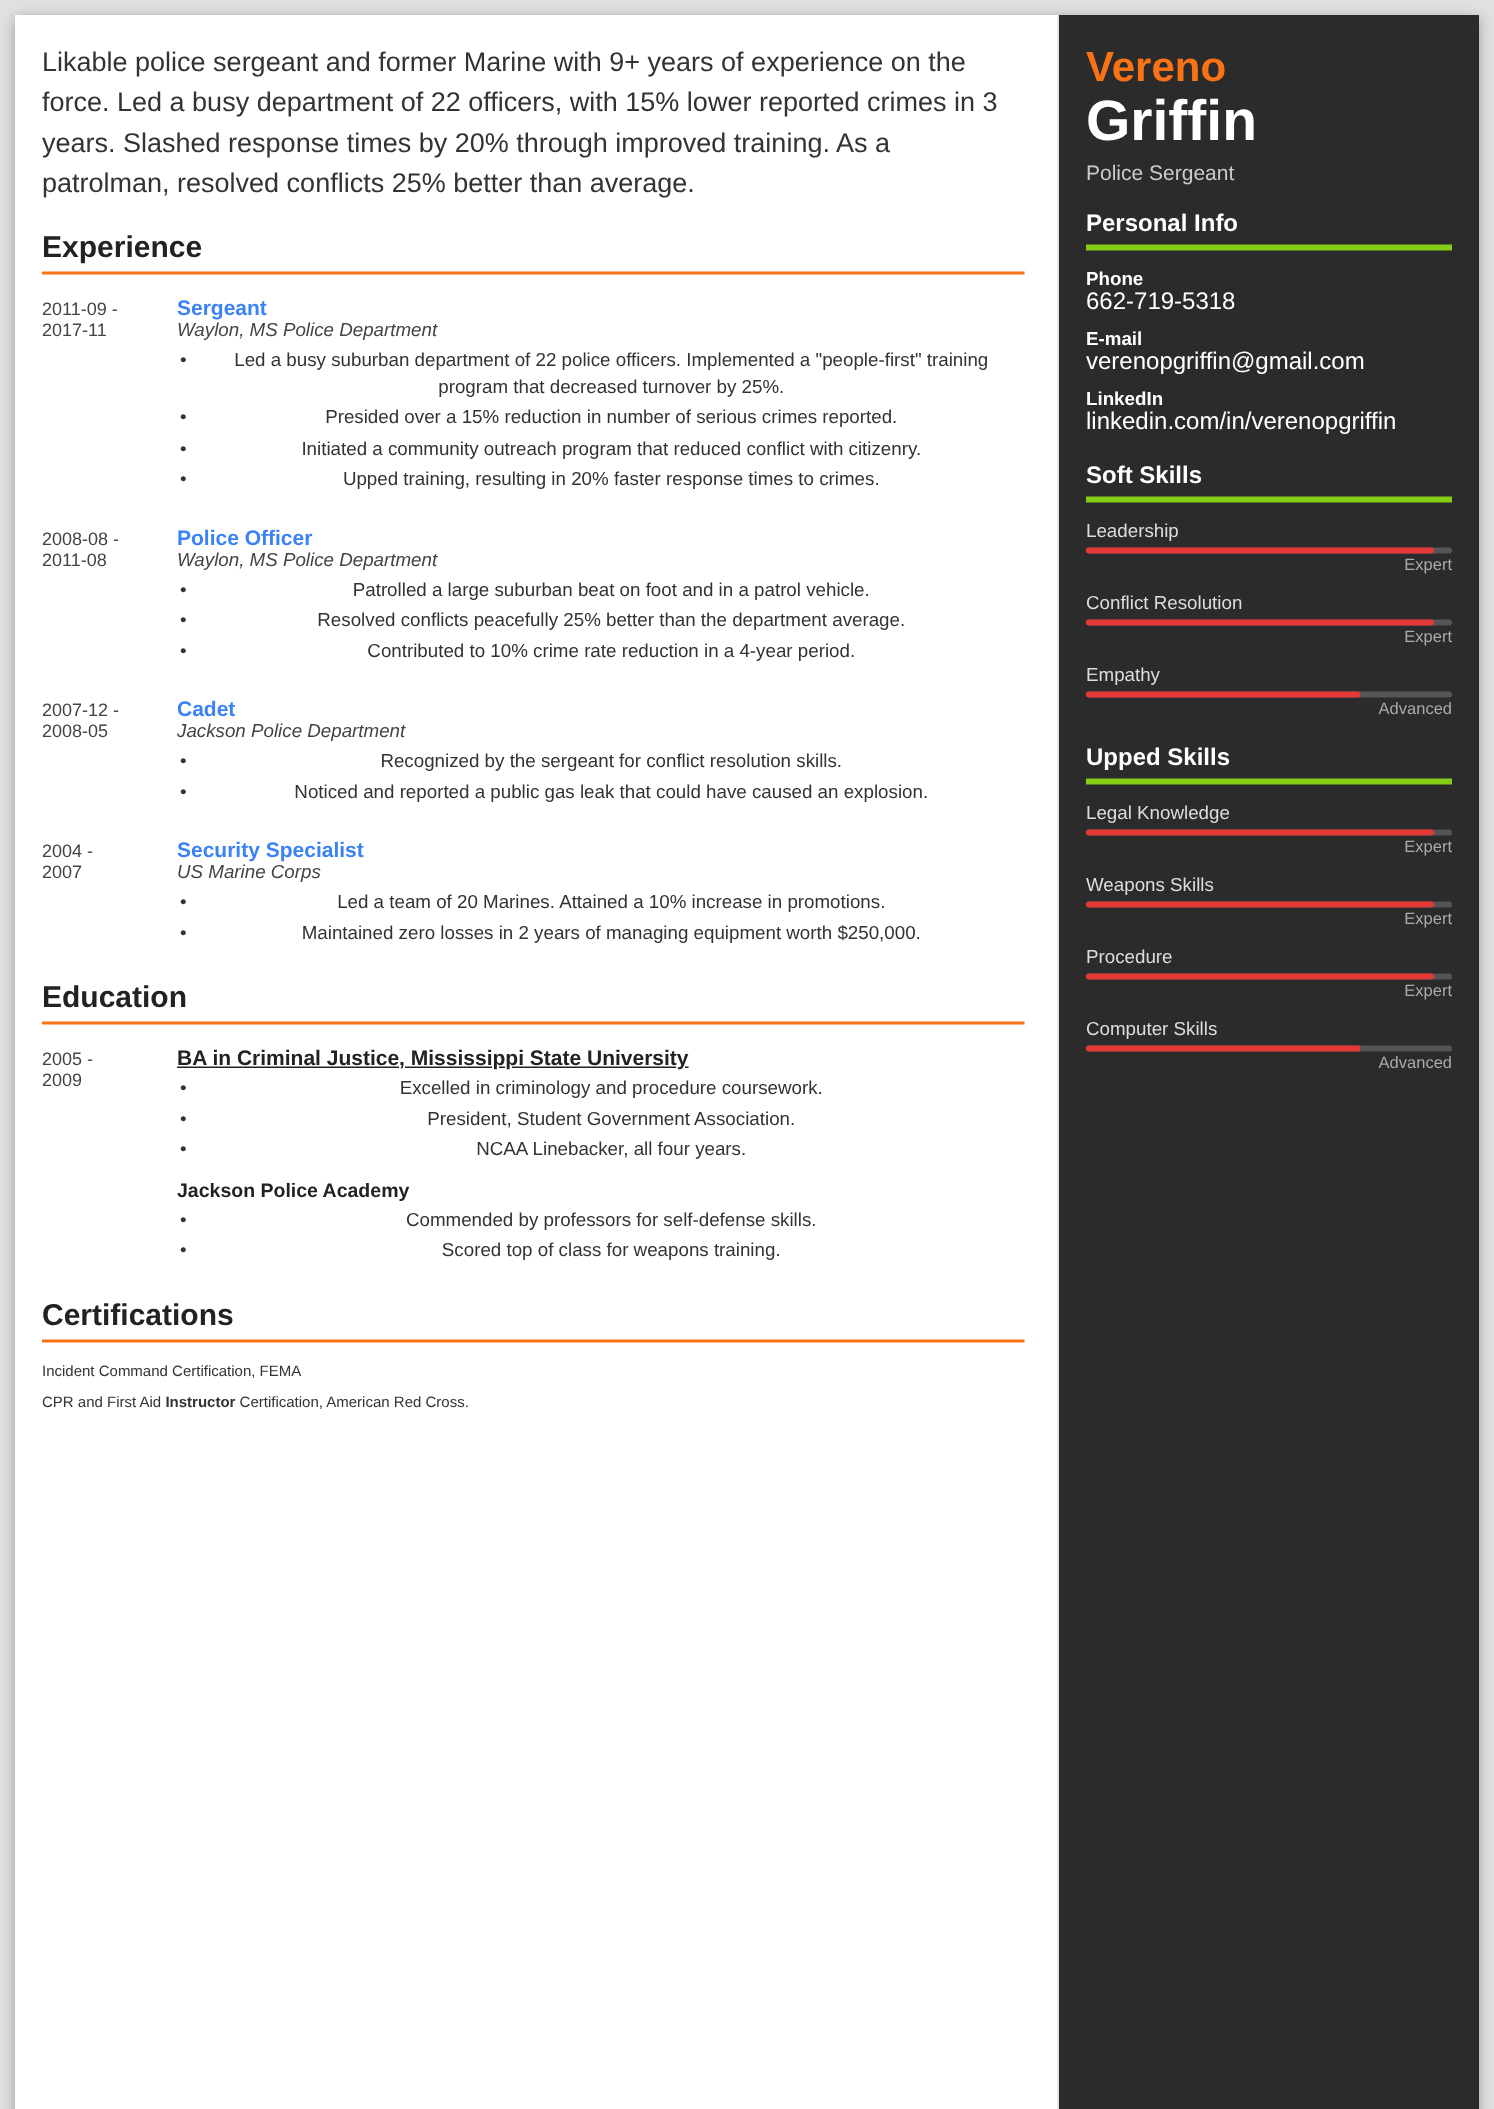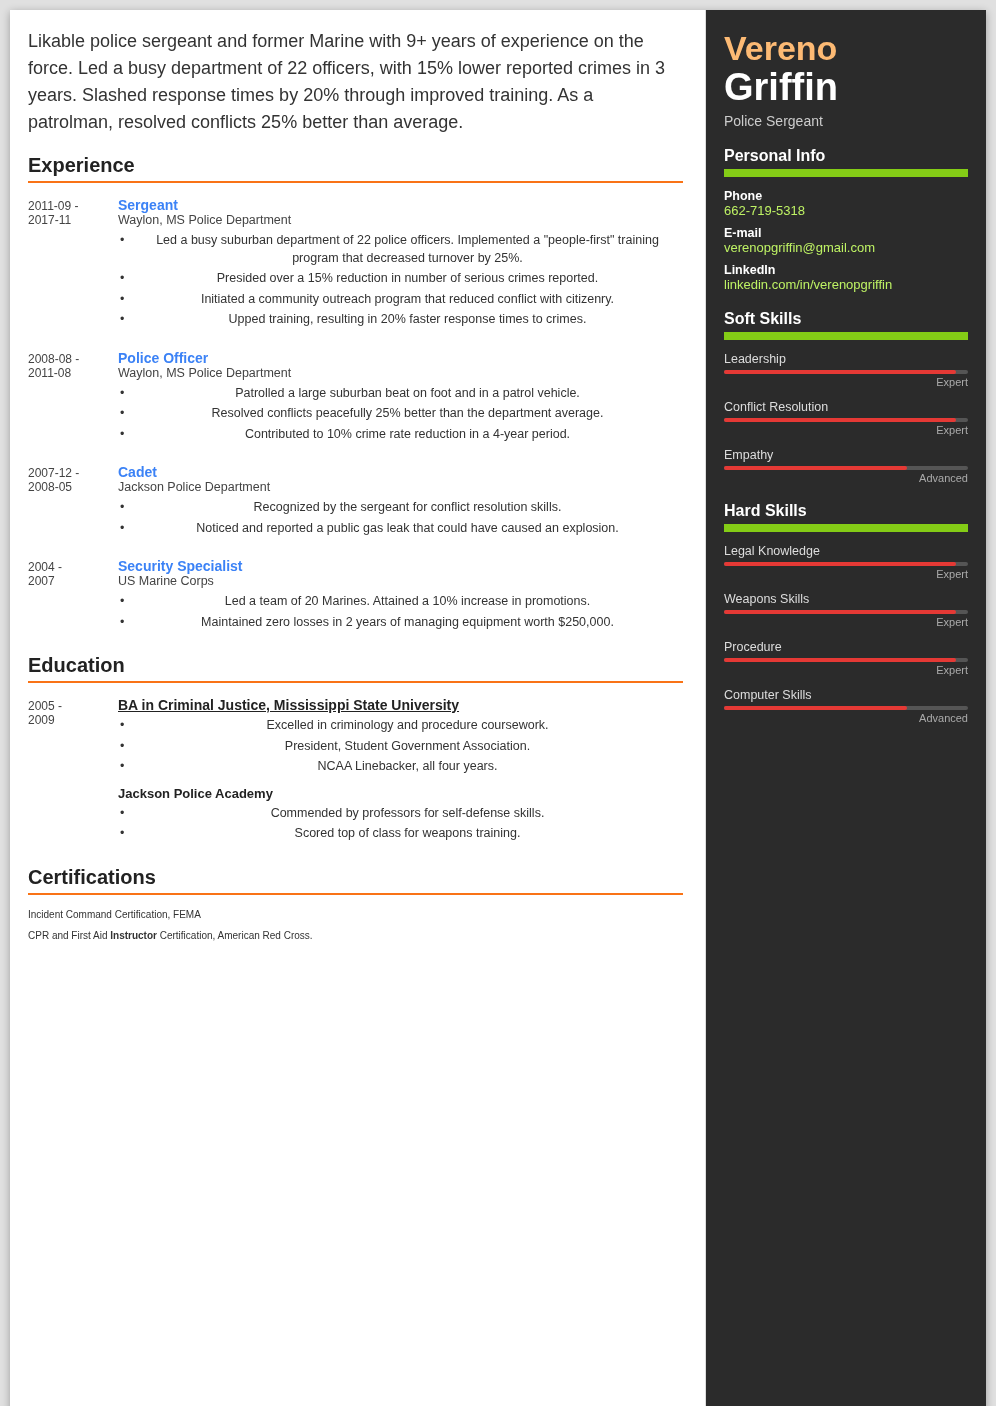--- a/index.html
+++ b/index.html
@@ -52,20 +52,21 @@
     }
     .job-details {
       flex: 1;
     }
     .job-title {
       font-size: 14px;
       font-weight: bold;
       color: #3b82f6;
     }
     .job-company {
+      font-style: italic;
       font-size: 12.5px;
       color: #444;
       margin-bottom: 5px;
     }
     .job-bullets {
       list-style: none;
       padding: 0;
     }
     .job-bullets li {
       font-size: 12.5px;
@@ -110,54 +111,54 @@
       width: 280px;
       background: #2b2b2b;
       color: #fff;
       padding: 20px 18px;
       flex-shrink: 0;
     }
     .name-block {
       margin-bottom: 16px;
     }
     .name-first {
-      font-size: 34px;
+      font-size: 28px;
       font-weight: bold;
       line-height: 1.1;
-      color: #fdba74;
+      color: #f97316;
     }
     .name-last {
       font-size: 38px;
       font-weight: bold;
       line-height: 1.1;
       color: #fff;
     }
     .job-role {
       font-size: 14px;
       color: #ccc;
       margin-top: 4px;
     }
     .right-section-title {
       font-size: 16px;
       font-weight: bold;
       color: #fff;
-      border-bottom: 8px solid #84cc16;
+      border-bottom: 4px solid #84cc16;
       padding-bottom: 4px;
       margin-bottom: 12px;
       margin-top: 18px;
     }
     .personal-info-label {
       font-weight: bold;
       font-size: 12.5px;
       color: #fff;
       margin-top: 8px;
     }
     .personal-info-value {
-      font-size: 13px;
-      color: #bef264;
+      font-size: 16px;
+      color: #ffffff;
       margin-bottom: 2px;
     }
     .skill-block {
       margin-bottom: 12px;
     }
     .skill-name {
       font-size: 12.5px;
       color: #ddd;
       margin-bottom: 4px;
     }
@@ -311,21 +312,21 @@
         </div>
         <div class="skill-block">
           <div class="skill-name">Empathy</div>
           <div class="skill-bar-bg">
             <div class="skill-bar-fill" style="width: 75%;"></div>
           </div>
           <div class="skill-level-label">Advanced</div>
         </div>
       </div>
 
-    <div class="right-section-title">Hard Skills</div>
+    <div class="right-section-title">Upped Skills</div>
     <div id="hard-skills-list">
         <div class="skill-block">
           <div class="skill-name">Legal Knowledge</div>
           <div class="skill-bar-bg">
             <div class="skill-bar-fill" style="width: 95%;"></div>
           </div>
           <div class="skill-level-label">Expert</div>
         </div>
         <div class="skill-block">
           <div class="skill-name">Weapons Skills</div>

